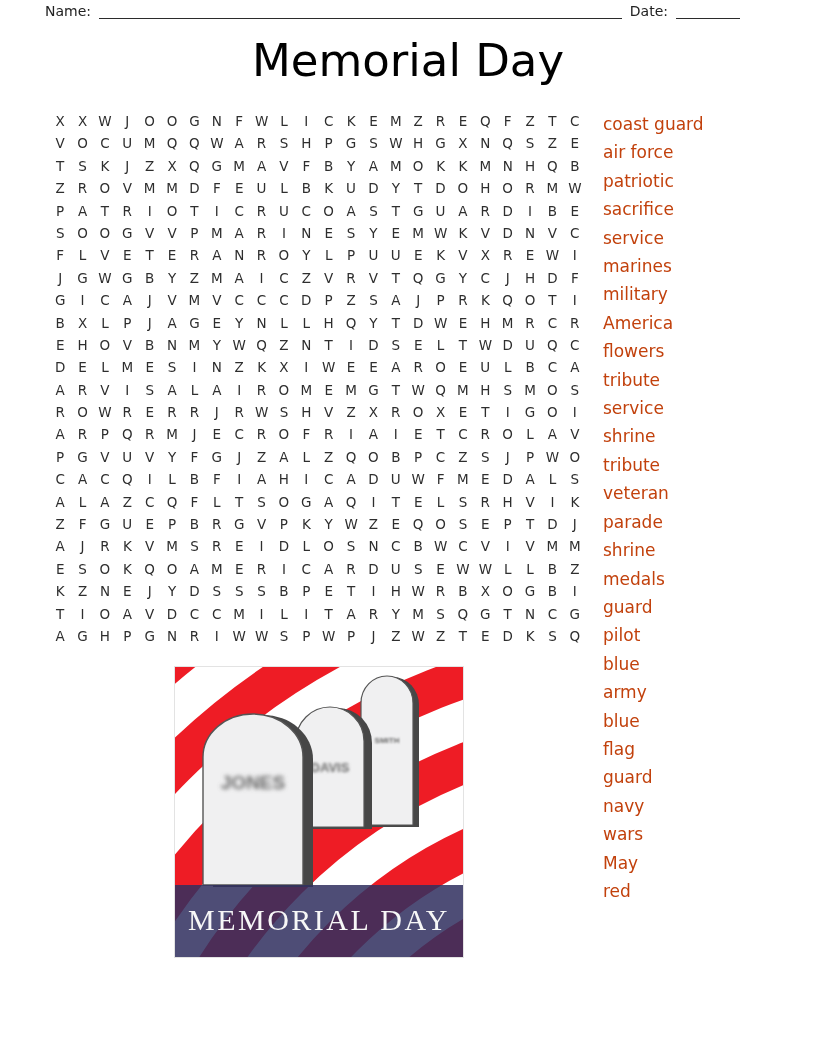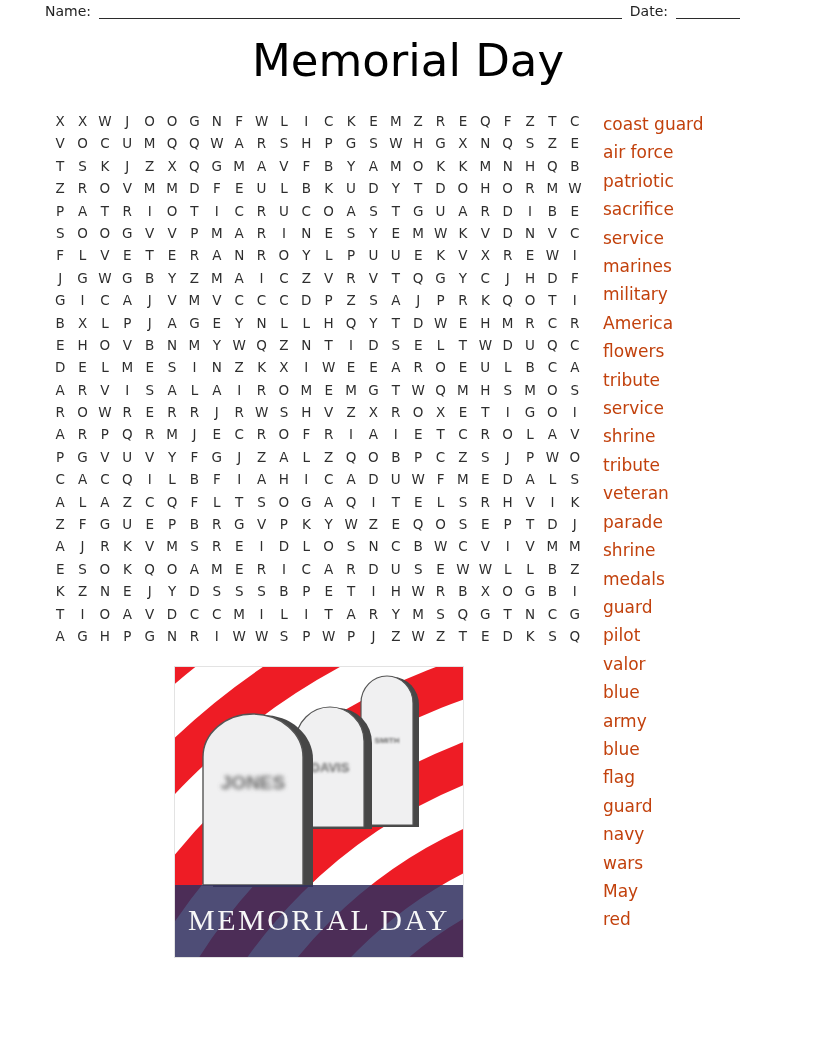--- a/index.html
+++ b/index.html
@@ -746,21 +746,20 @@
     <div class="word-item">tribute</div>
     <div class="word-item">service</div>
     <div class="word-item">shrine</div>
     <div class="word-item">tribute</div>
     <div class="word-item">veteran</div>
     <div class="word-item">parade</div>
     <div class="word-item">shrine</div>
     <div class="word-item">medals</div>
     <div class="word-item">guard</div>
     <div class="word-item">pilot</div>
-    <div class="word-item">valor</div>
     <div class="word-item">blue</div>
     <div class="word-item">army</div>
     <div class="word-item">blue</div>
     <div class="word-item">flag</div>
     <div class="word-item">guard</div>
     <div class="word-item">navy</div>
     <div class="word-item">wars</div>
     <div class="word-item">May</div>
     <div class="word-item">red</div>
   </div>

